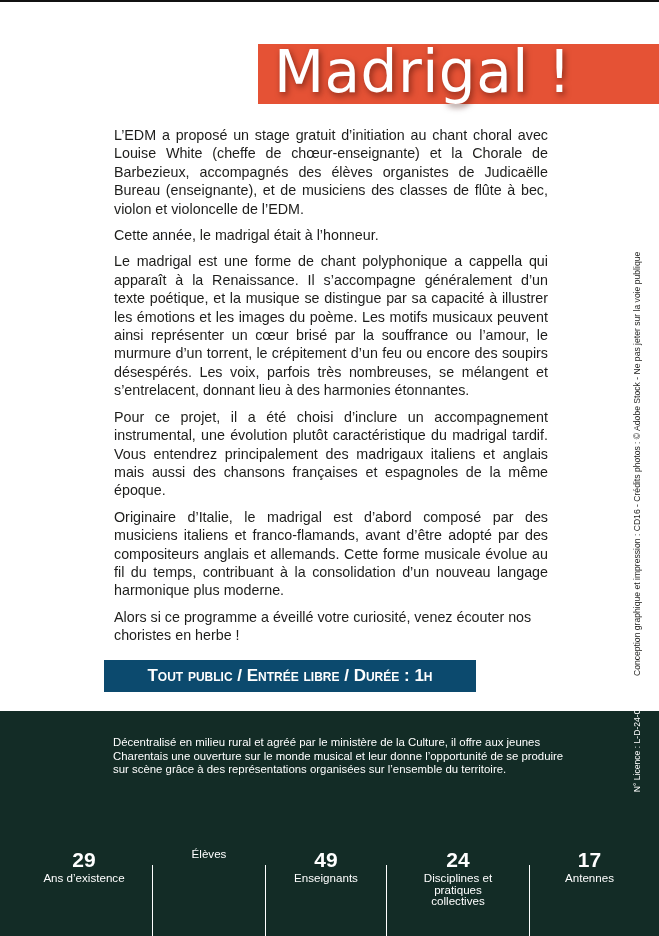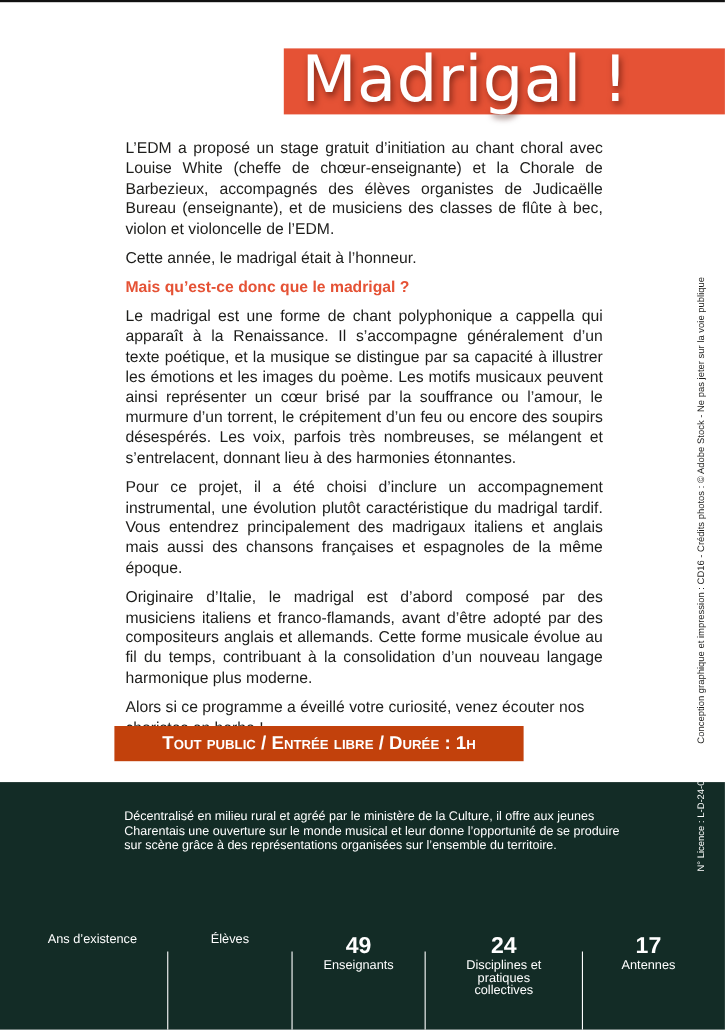--- a/index.html
+++ b/index.html
@@ -24,21 +24,21 @@
   .content {
     position: absolute; left: 114px; top: 126px; width: 434px;
     font-size: 14.3px; line-height: 18.4px; color: #1d1d1b;
   }
   .content p { margin: 0 0 8px 0; text-align: justify; }
   .content .subhead {
     color: #e55235; font-weight: bold; font-size: 14.3px; margin: 0 0 8px 0;
   }
   .badge {
     position: absolute; left: 104px; top: 660px; width: 372px; height: 32px;
-    background: #c2410c; color: #fff;
+    background: #0c4a6e; color: #fff;
     font-weight: bold; font-size: 17px; line-height: 32px;
     text-align: center; white-space: nowrap; font-variant: small-caps;
   }
   .footer {
     position: absolute; left: 0; top: 711px; width: 659px; height: 225px;
     background: #132c26;
   }
   .footer-text {
     position: absolute; left: 113px; top: 736px; width: 460px;
     color: #fff; font-size: 11.4px; line-height: 13.6px;
@@ -62,35 +62,35 @@
 <body>
 
 <div class="top-rule"></div>
 
 <div class="title-bar"></div>
 <div class="title-text">Madrigal !</div>
 
 <div class="content">
   <p>L’EDM a proposé un stage gratuit d’initiation au chant choral avec Louise White (cheffe de chœur-enseignante) et la Chorale de Barbezieux, accompagnés des élèves organistes de Judicaëlle Bureau (enseignante), et de musiciens des classes de flûte à bec, violon et violoncelle de l’EDM.</p>
   <p>Cette année, le madrigal était à l’honneur.</p>
-  <p class="subhead">Mais qu’est-ce donc que le madrigal ?</p>
   <p>Le madrigal est une forme de chant polyphonique a cappella qui apparaît à la Renaissance. Il s’accompagne généralement d’un texte poétique, et la musique se distingue par sa capacité à illustrer les émotions et les images du poème. Les motifs musicaux peuvent ainsi représenter un cœur brisé par la souffrance ou l’amour, le murmure d’un torrent, le crépitement d’un feu ou encore des soupirs désespérés. Les voix, parfois très nombreuses, se mélangent et s’entrelacent, donnant lieu à des harmonies étonnantes.</p>
   <p>Pour ce projet, il a été choisi d’inclure un accompagnement instrumental, une évolution plutôt caractéristique du madrigal tardif. Vous entendrez principalement des madrigaux italiens et anglais mais aussi des chansons françaises et espagnoles de la même époque.</p>
   <p>Originaire d’Italie, le madrigal est d’abord composé par des musiciens italiens et franco-flamands, avant d’être adopté par des compositeurs anglais et allemands. Cette forme musicale évolue au fil du temps, contribuant à la consolidation d’un nouveau langage harmonique plus moderne.</p>
   <p style="text-align:left;">Alors si ce programme a éveillé votre curiosité, venez écouter nos choristes en herbe !</p>
 </div>
 
 <div class="badge">Tout public / Entrée libre / Durée : 1h</div>
 
 <div class="footer"></div>
 <div class="footer-text">
   <p>Décentralisé en milieu rural et agréé par le ministère de la Culture, il offre aux jeunes Charentais une ouverture sur le monde musical et leur donne l’opportunité de se produire sur scène grâce à des représentations organisées sur l’ensemble du territoire.</p>
 </div>
 
 <div class="stat" style="left:28px; width:112px;">
+  <span class="num">29</span>
   <span class="lbl">Ans d’existence</span>
 </div>
 <div class="divider" style="left:152px;"></div>
 
 <div class="stat" style="left:153px; width:112px;">
   <span class="lbl">Élèves</span>
 </div>
 <div class="divider" style="left:265px;"></div>
 
 <div class="stat" style="left:266px; width:120px;">

